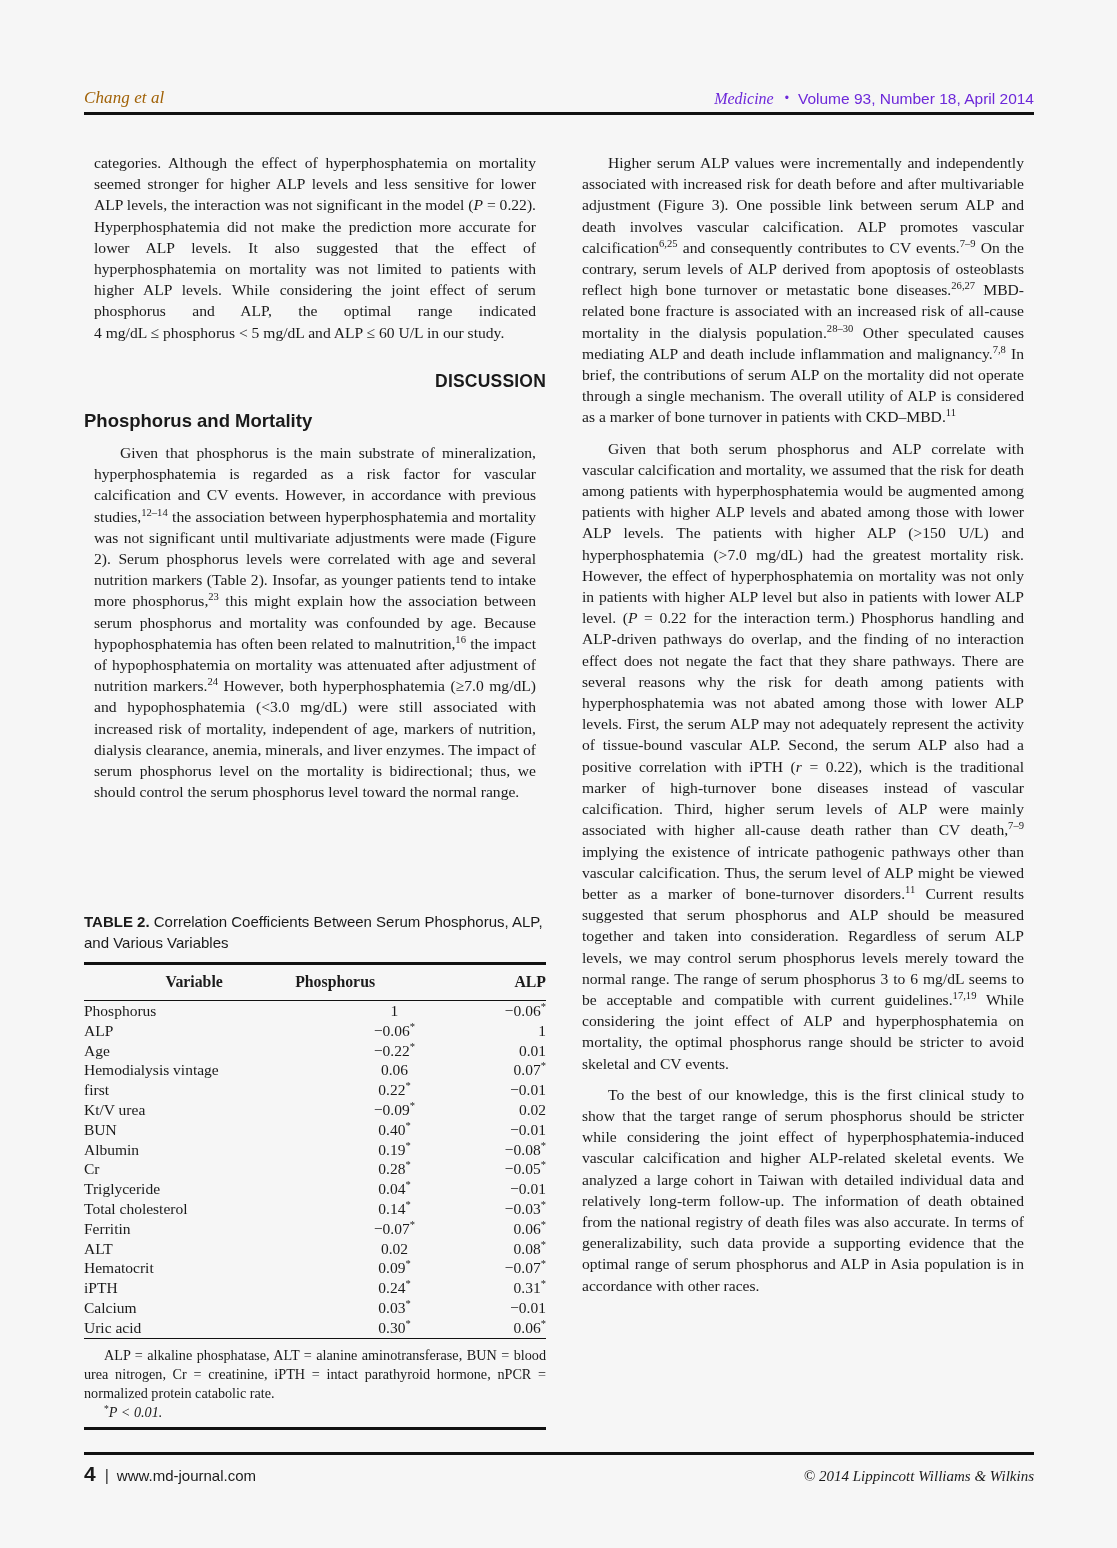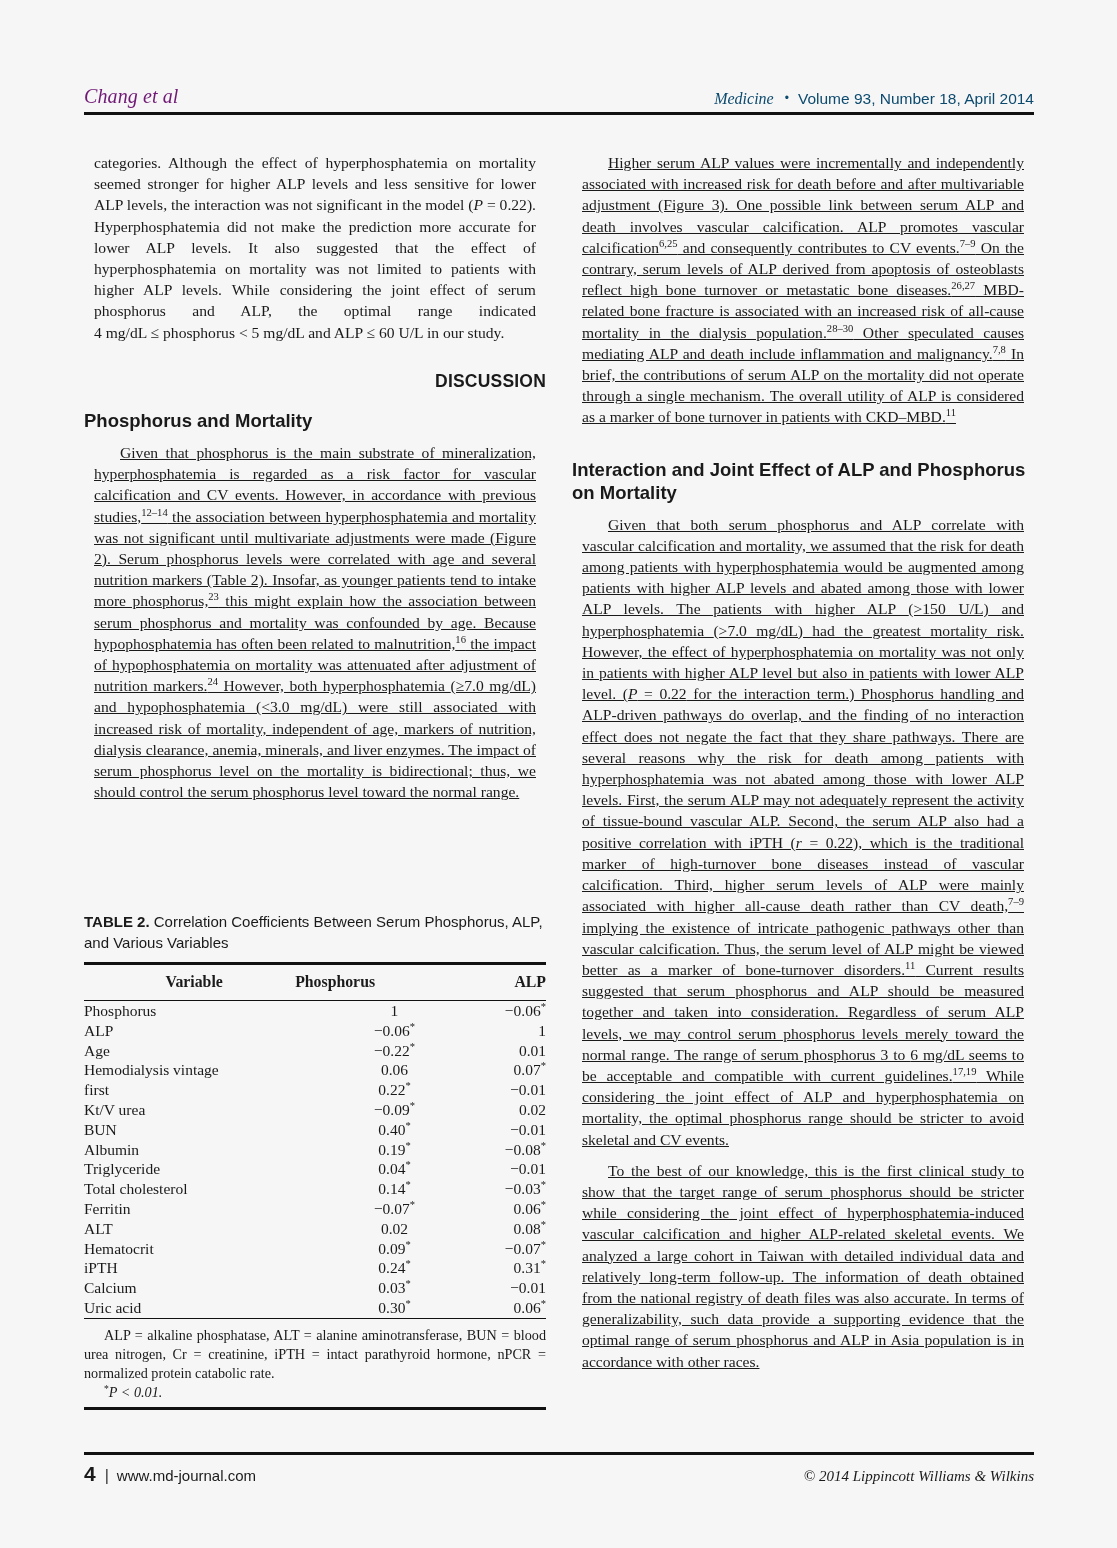--- a/index.html
+++ b/index.html
@@ -28,28 +28,28 @@
     left: 84px; top: 82px;
     width: 950px;
     height: 26px;
     display: flex;
     align-items: flex-end;
     justify-content: space-between;
   }
   .runhead-left {
     font-family: "Liberation Serif", serif;
     font-style: italic;
-    font-size: 20px;
+    font-size: 17px;
     letter-spacing: .1px;
-    color: #701a75;
+    color: #a16207;
   }
   .runhead-right {
     font-family: "Liberation Sans", sans-serif;
     font-size: 15.5px;
-    color: #0c4a6e;
+    color: #6d28d9;
     display: flex;
     align-items: baseline;
     gap: 0;
     white-space: nowrap;
     margin-top: 48px;
   }
   .runhead-journal {
     font-family: "Liberation Serif", serif;
     font-style: italic;
     font-size: 16px;
@@ -78,21 +78,21 @@
     text-justify: inter-word;
     hyphens: manual;
   }
   .col-left  { left: 84px; }
   .col-right { left: 572px; }
 
   p.body {
     margin: 10px;
     text-align: justify;
   }
-  p.body.indent { text-indent: 26px; text-decoration: underline; }
+  p.body.indent { text-indent: 26px; }
 
   .sec-center {
     font-family: "Liberation Sans", sans-serif;
     font-weight: bold;
     font-size: 17.5px;
     text-align: right;
     margin: 28px 0 17px 0;
     letter-spacing: .2px;
   }
   .sec-head {
@@ -268,20 +268,25 @@
             <td class="c-var">BUN</td>
             <td class="c-p">0.40<sup>*</sup></td>
             <td class="c-alp">−0.01</td>
           </tr>
           <tr>
             <td class="c-var">Albumin</td>
             <td class="c-p">0.19<sup>*</sup></td>
             <td class="c-alp">−0.08<sup>*</sup></td>
           </tr>
           <tr>
+            <td class="c-var">Cr</td>
+            <td class="c-p">0.28<sup>*</sup></td>
+            <td class="c-alp">−0.05<sup>*</sup></td>
+          </tr>
+          <tr>
             <td class="c-var">Triglyceride</td>
             <td class="c-p">0.04<sup>*</sup></td>
             <td class="c-alp">−0.01</td>
           </tr>
           <tr>
             <td class="c-var">Total cholesterol</td>
             <td class="c-p">0.14<sup>*</sup></td>
             <td class="c-alp">−0.03<sup>*</sup></td>
           </tr>
           <tr>
@@ -322,21 +327,20 @@
       <span class="ind"><sup>*</sup><span class="it">P &lt; 0.01.</span></span>
     </div>
     <div class="rule-thick"></div>
   </div>
 
   <div class="col col-right">
 
 
     <p class="body indent">Higher serum ALP values were incrementally and independently associated with increased risk for death before and after multivariable adjustment (Figure 3). One possible link between serum ALP and death involves vascular calcification. ALP promotes vascular calcification<sup>6,25</sup> and consequently contributes to CV events.<sup>7–9</sup> On the contrary, serum levels of ALP derived from apoptosis of osteoblasts reflect high bone turnover or metastatic bone diseases.<sup>26,27</sup> MBD-related bone fracture is associated with an increased risk of all-cause mortality in the dialysis population.<sup>28–30</sup> Other speculated causes mediating ALP and death include inflammation and malignancy.<sup>7,8</sup> In brief, the contributions of serum ALP on the mortality did not operate through a single mechanism. The overall utility of ALP is considered as a marker of bone turnover in patients with CKD–MBD.<sup>11</sup></p>
 
-    <div class="sec-head spaced">Interaction and Joint Effect of ALP and Phosphorus on Mortality</div>
 
     <p class="body indent">Given that both serum phosphorus and ALP correlate with vascular calcification and mortality, we assumed that the risk for death among patients with hyperphosphatemia would be augmented among patients with higher ALP levels and abated among those with lower ALP levels. The patients with higher ALP <span class="nb">(&gt;150 U/L)</span> and hyperphosphatemia <span class="nb">(&gt;7.0 mg/dL)</span> had the greatest mortality risk. However, the effect of hyperphosphatemia on mortality was not only in patients with higher ALP level but also in patients with lower ALP level. (<span class="it">P</span><span class="nb"> = 0.22</span> for the interaction term.) Phosphorus handling and ALP-driven pathways do overlap, and the finding of no interaction effect does not negate the fact that they share pathways. There are several reasons why the risk for death among patients with hyperphosphatemia was not abated among those with lower ALP levels. First, the serum ALP may not adequately represent the activity of tissue-bound vascular ALP. Second, the serum ALP also had a positive correlation with iPTH (<span class="it">r</span><span class="nb"> = 0.22</span>), which is the traditional marker of high-turnover bone diseases instead of vascular calcification. Third, higher serum levels of ALP were mainly associated with higher all-cause death rather than CV death,<sup>7–9</sup> implying the existence of intricate pathogenic pathways other than vascular calcification. Thus, the serum level of ALP might be viewed better as a marker of bone-turnover disorders.<sup>11</sup> Current results suggested that serum phosphorus and ALP should be measured together and taken into consideration. Regardless of serum ALP levels, we may control serum phosphorus levels merely toward the normal range. The range of serum phosphorus 3 to <span class="nb">6 mg/dL</span> seems to be acceptable and compatible with current guidelines.<sup>17,19</sup> While considering the joint effect of ALP and hyperphosphatemia on mortality, the optimal phosphorus range should be stricter to avoid skeletal and CV events.</p>
 
     <p class="body indent">To the best of our knowledge, this is the first clinical study to show that the target range of serum phosphorus should be stricter while considering the joint effect of hyperphosphatemia-induced vascular calcification and higher ALP-related skeletal events. We analyzed a large cohort in Taiwan with detailed individual data and relatively long-term follow-up. The information of death obtained from the national registry of death files was also accurate. In terms of generalizability, such data provide a supporting evidence that the optimal range of serum phosphorus and ALP in Asia population is in accordance with other races.</p>
   </div>
 
   <div class="rule-bot"></div>
   <div class="footer">
     <div class="footer-left">
       <span class="footer-pageno">4</span>

